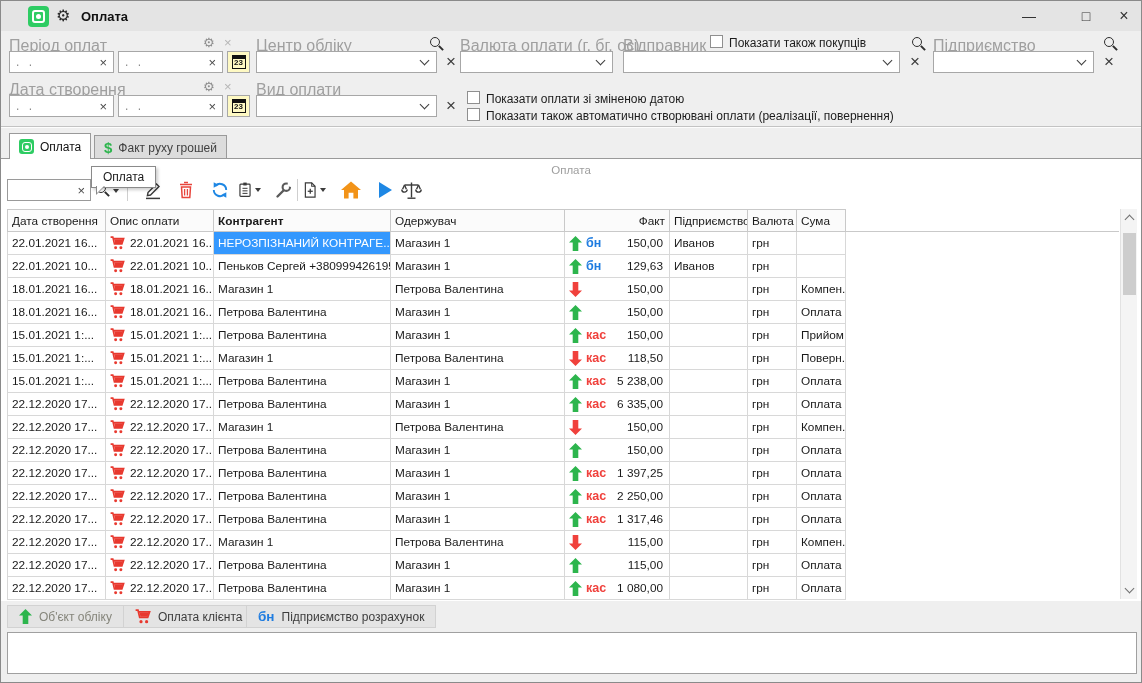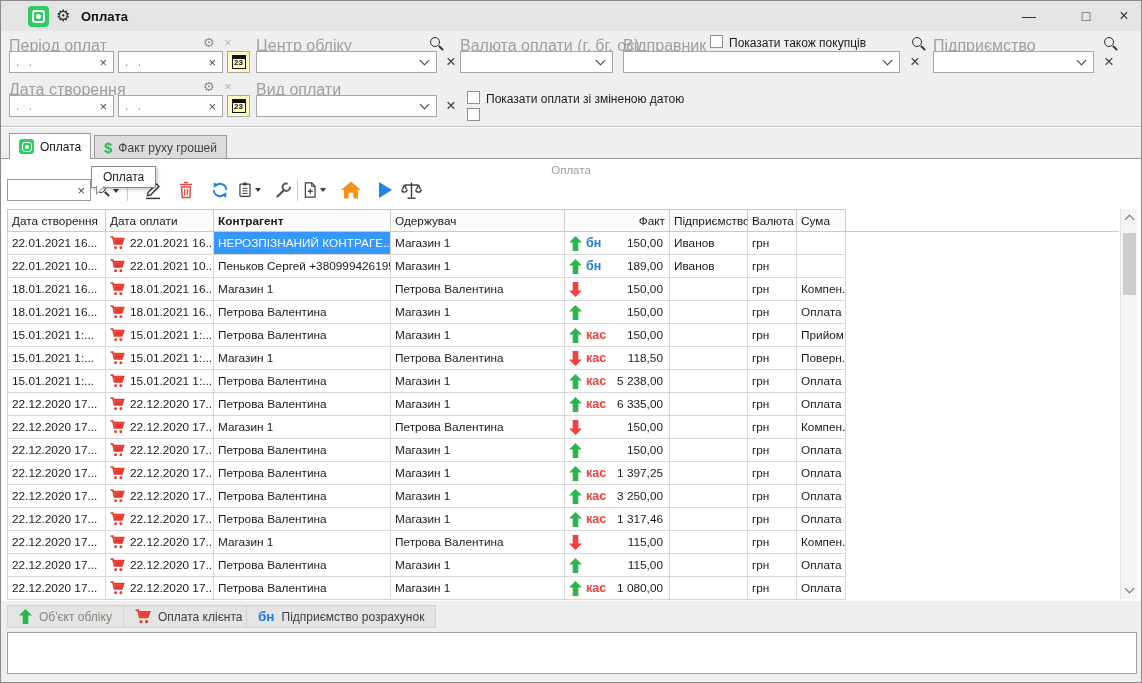--- a/index.html
+++ b/index.html
@@ -205,20 +205,21 @@
     </div>
     <div class="fld" style="left:255px;top:64px;width:181px">
       <span></span>
         <span class="chev"></span>
     </div>
     <span class="xbig" style="left:441px;top:64px">×</span>
 
     <span class="checkbox" style="left:466px;top:60px"></span>
     <span class="cblabel" style="left:485px;top:61px">Показати оплати зі зміненою датою</span>
     <span class="checkbox" style="left:466px;top:77px"></span>
+    <span class="cblabel" style="left:485px;top:78px">Показати також автоматично створювані оплати (реалізації, повернення)</span>
   </div>
   <div class="fsep"></div>
 
   <div class="tab active">
     <span class="appicon"></span>
     <span>Оплата</span>
   </div>
   <div class="tab inactive">
     <span class="dollar">$</span>
     <span>Факт руху грошей</span>
@@ -320,21 +321,21 @@
           <col style="width:174px">
         <col style="width:105px">
           <col style="width:78px">
           <col style="width:49px">
           <col style="width:49px">
           <col>
       </colgroup>
       <thead>
         <tr>
           <th>Дата створення</th>
-          <th>Дата оплати</th>
+          <th>Опис оплати</th>
           <th class="b">Контрагент</th>
           <th>Одержувач</th>
           <th class="num">Факт</th>
           <th>Підприємство</th>
           <th>Валюта</th>
           <th>Сума</th>
           <th class="fill"></th>
         </tr>
       </thead>
       <tbody>
@@ -381,21 +382,21 @@
               </div>
             </td>
             <td>Пеньков Сергей +380999426195</td>
             <td>Магазин 1</td>
             <td>
               <div class="sumwrap">
                 <svg width="13" height="15" viewBox="0 0 13 15" style="flex:none">
                   <polygon points="6.5,0 13,6.5 9.3,6.5 9.3,15 3.7,15 3.7,6.5 0,6.5" fill="#2db54d"></polygon>
                 </svg>
                 <span class="formtag bn">бн</span>
-                <span class="amt">189,00</span>
+                <span class="amt">129,63</span>
               </div>
             </td>
             <td>Иванов</td>
             <td>грн</td>
             <td></td>
             <td class="fill"></td>
           </tr>
           <tr>
             <td>18.01.2021 16...</td>
             <td>
@@ -667,21 +668,21 @@
               </div>
             </td>
             <td>Петрова Валентина</td>
             <td>Магазин 1</td>
             <td>
               <div class="sumwrap">
                 <svg width="13" height="15" viewBox="0 0 13 15" style="flex:none">
                   <polygon points="6.5,0 13,6.5 9.3,6.5 9.3,15 3.7,15 3.7,6.5 0,6.5" fill="#2db54d"></polygon>
                 </svg>
                 <span class="formtag kas">кас</span>
-                <span class="amt">3 250,00</span>
+                <span class="amt">2 250,00</span>
               </div>
             </td>
             <td></td>
             <td>грн</td>
             <td>Оплата ...</td>
             <td class="fill"></td>
           </tr>
           <tr>
             <td>22.12.2020 17...</td>
             <td>

